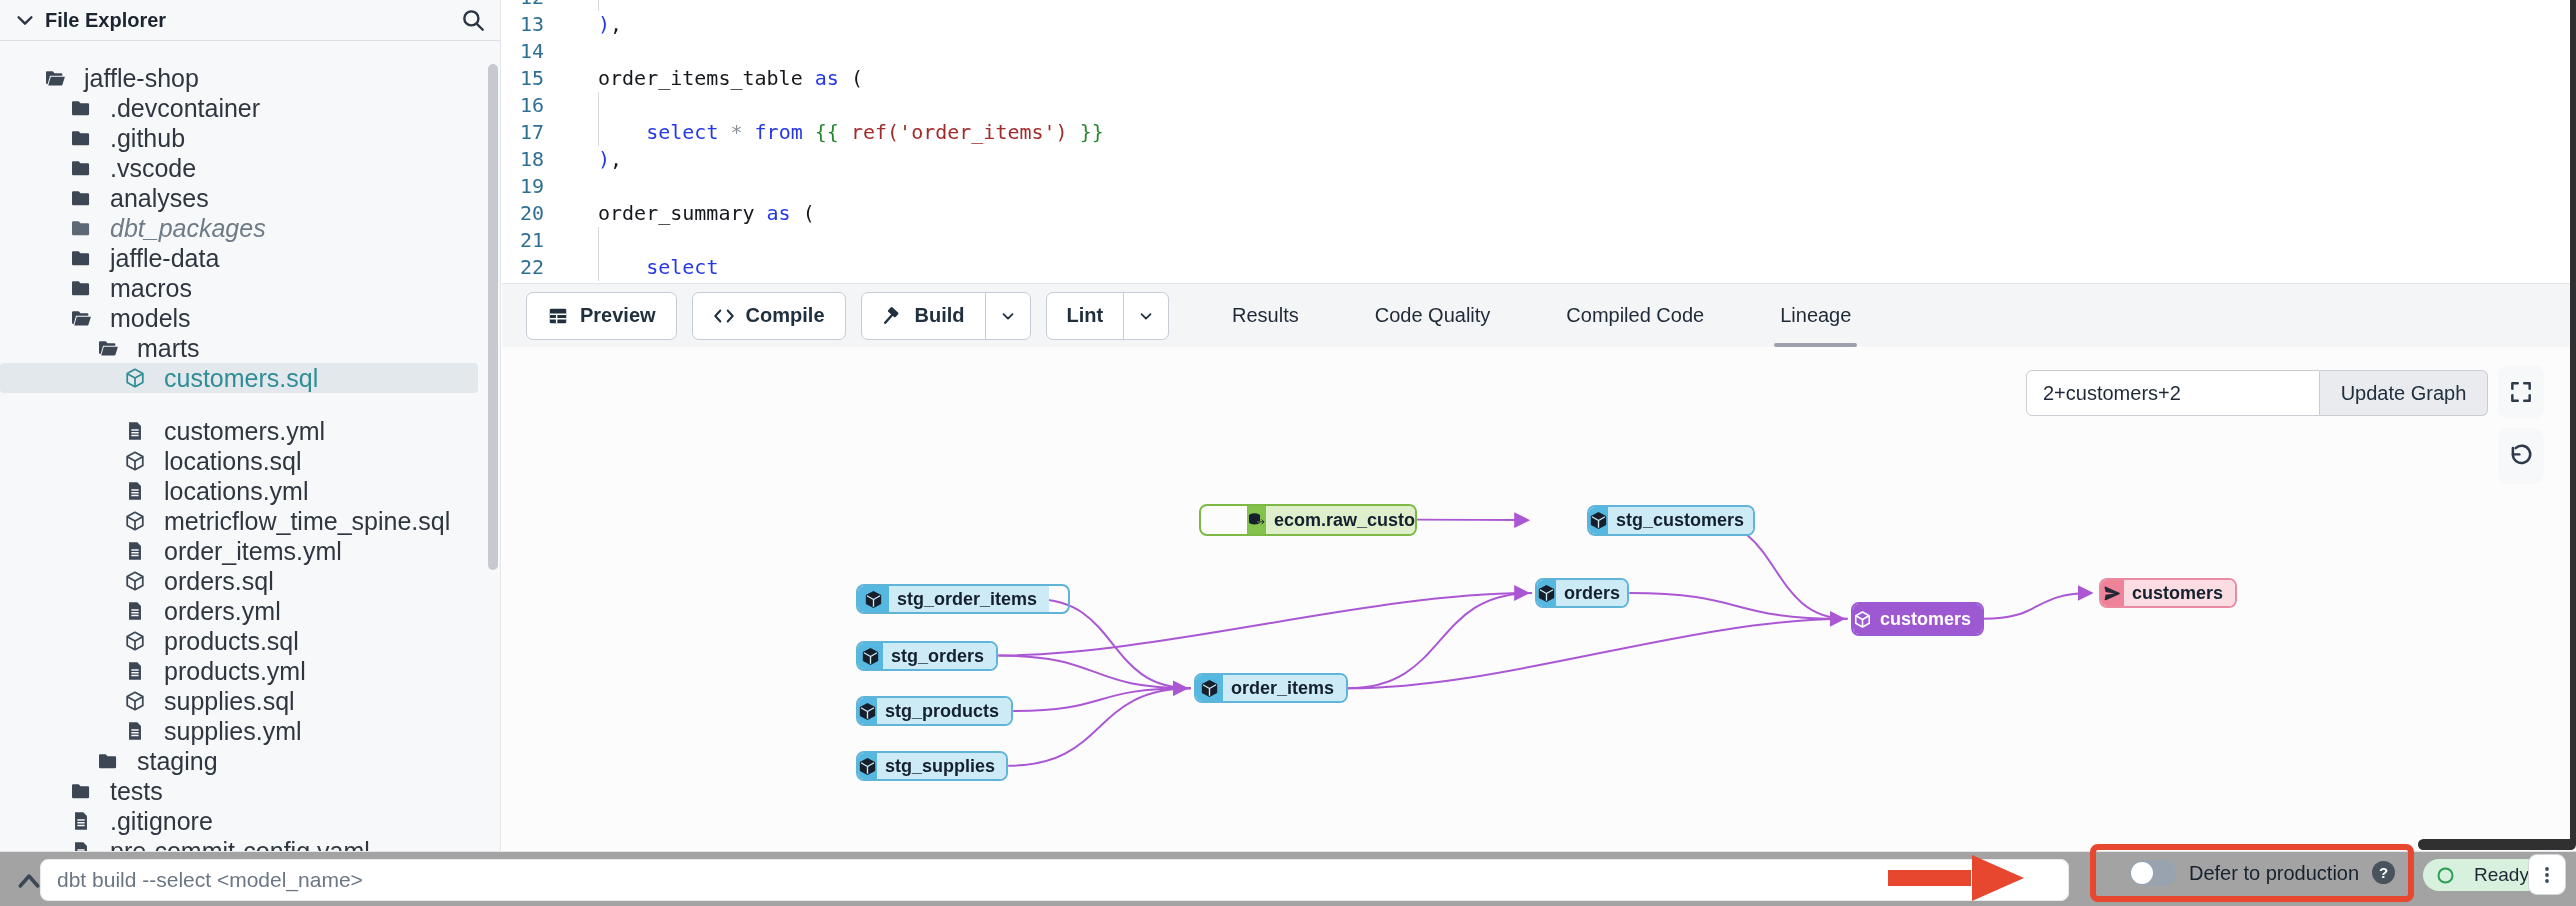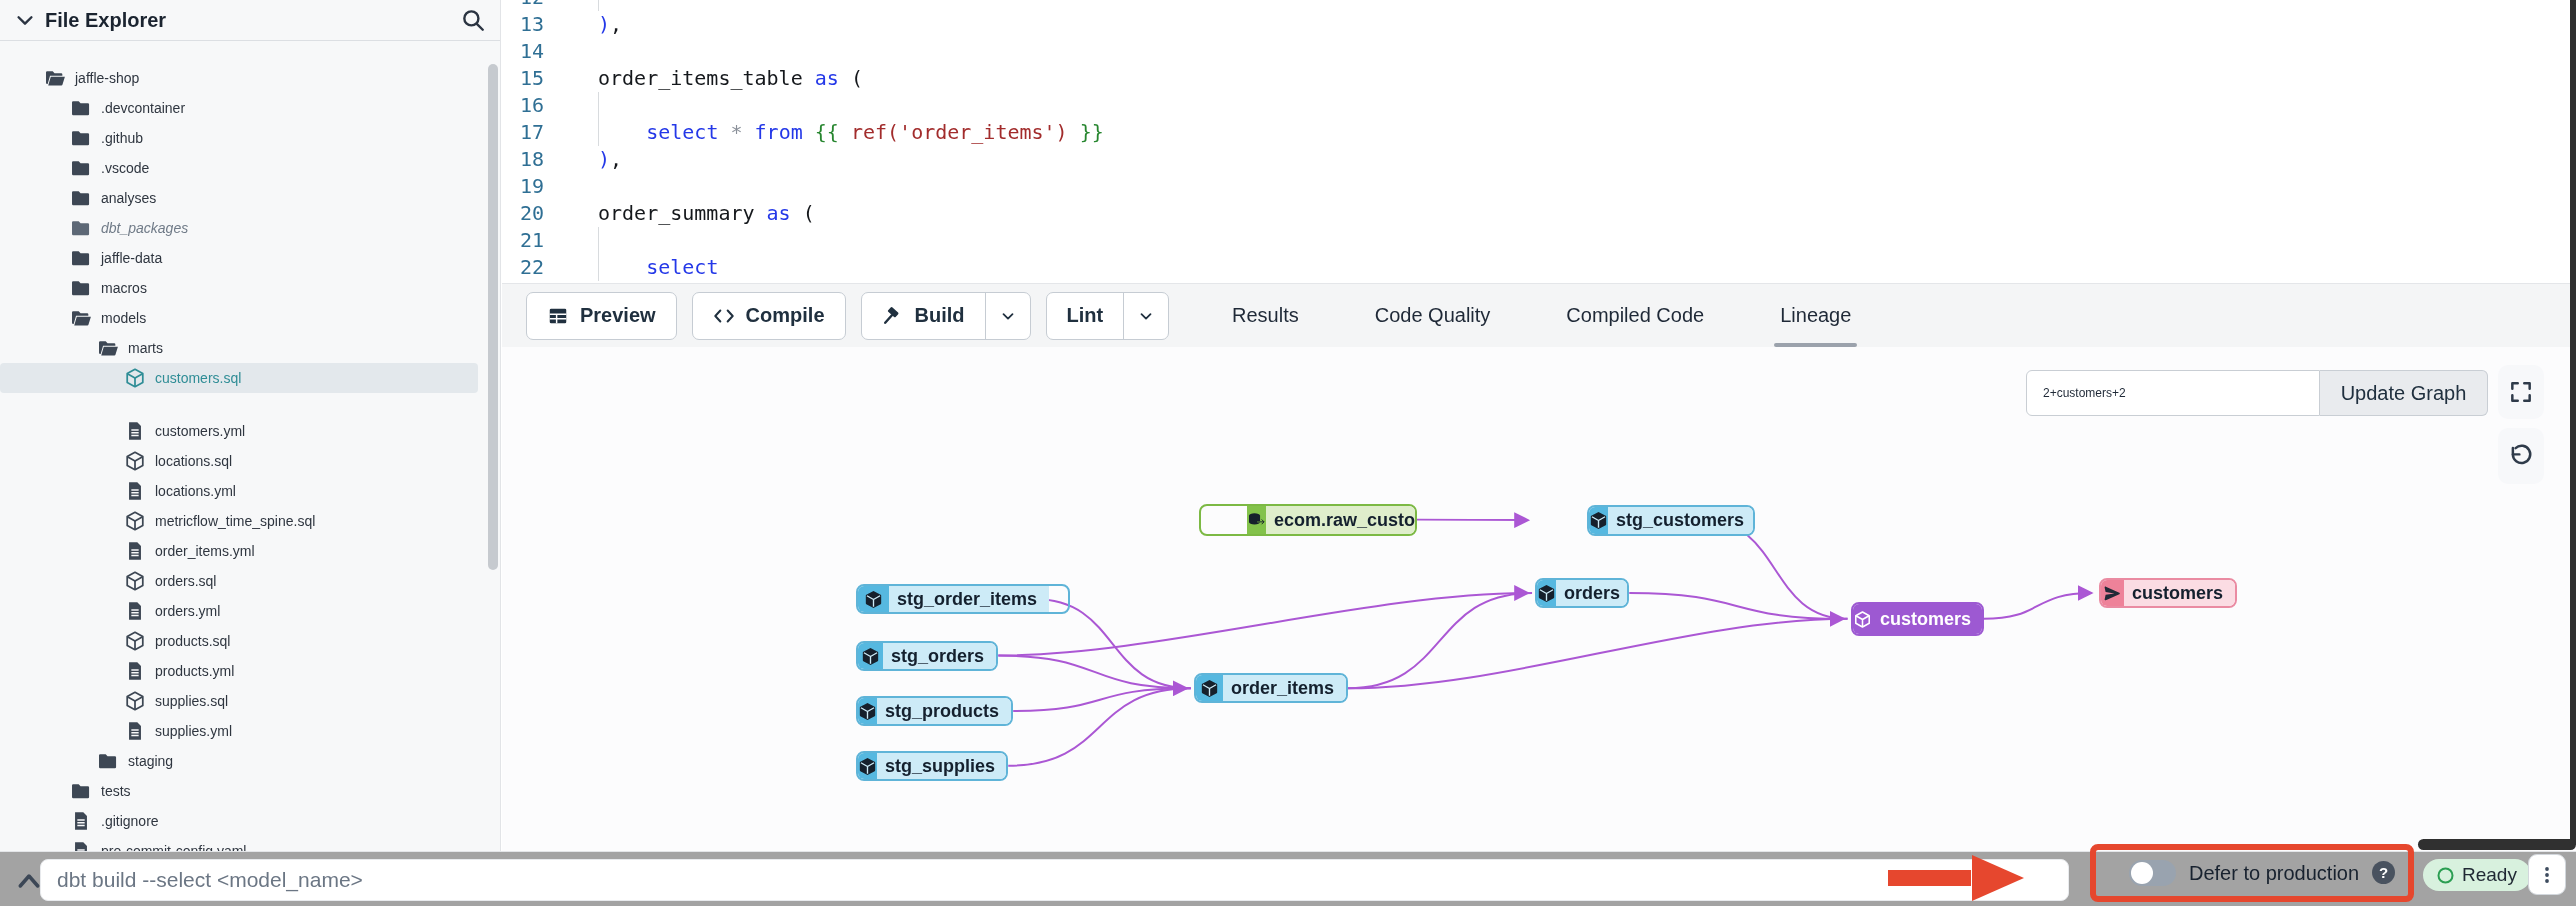--- a/index.html
+++ b/index.html
@@ -6,21 +6,21 @@
   body{width:2576px;height:907px;position:relative;overflow:hidden;background:#fff;
        font-family:"Liberation Sans",sans-serif;color:#1f2937;}
   
   .sidebar{position:absolute;left:0;top:0;width:501px;height:851px;background:#f7f8f9;
            border-right:1px solid #e2e4e7;box-sizing:border-box;}
   .sb-header{height:40px;border-bottom:1px solid #dcdfe3;display:flex;align-items:center;
              padding:0 14px;gap:9px;}
   .sb-title{font-size:20px;font-weight:bold;color:#1b2430;}
   .sb-search{margin-left:auto;width:26px;height:26px;color:#2b3442;cursor:pointer;}
   .tree{position:absolute;top:40px;left:0;right:16px;bottom:0;overflow:hidden;padding-top:23px;}
-  .trow{height:30px;display:flex;align-items:center;gap:9px;font-size:14px;color:#2f3640;
+  .trow{height:30px;display:flex;align-items:center;gap:18px;font-size:25px;color:#2f3640;
         border-radius:4px;margin:0 6px 0 0;cursor:pointer;white-space:nowrap;}
   .trow .ticon{width:22px;height:22px;flex:0 0 22px;color:#3d4754;display:flex;}
   .trow.muted{color:#6f7a87;font-style:italic;}
   .trow.muted .ticon{color:#5d6876;}
   .trow.selected{background:#e3e8ec;color:#2f8d96;}
   .trow.selected .ticon{color:#2f8d96;}
   .sb-scroll{position:absolute;right:2px;top:64px;width:10px;height:506px;border-radius:5px;
              background:#c6cacf;}
   
   .editor{position:absolute;left:502px;top:0;right:0;height:283px;background:#fff;overflow:hidden;
@@ -60,21 +60,21 @@
   .node.model{border-color:#5fb4d8;} .node.model .nicon{background:#56b8e0;}
   .node.model .nlabel{background:#cdebf7;color:#14202e;}
   .node.source{border-color:#7cb944;} .node.source .nicon{background:#83c24b;}
   .node.source .nlabel{background:#dfeecb;color:#14202e;}
   .node.focus{border-color:#9d59d2;} .node.focus .nicon{background:#9d59d2;}
   .node.focus .nlabel{background:#9d59d2;color:#fff;font-weight:700;}
   .node.export{border-color:#ea8ba2;} .node.export .nicon{background:#ee8299;}
   .node.export .nlabel{background:#fbdce3;color:#14202e;}
   .selectorbox{position:absolute;top:23px;left:1524px;display:flex;height:46px;}
   .selinput{width:294px;height:46px;box-sizing:border-box;border:1px solid #c9ced4;
-        border-radius:6px 0 0 6px;padding:0 16px;font-size:12px;color:#1f2937;background:#fff;
+        border-radius:6px 0 0 6px;padding:0 16px;font-size:20px;color:#1f2937;background:#fff;
         font-family:"Liberation Sans",sans-serif;outline:none;}
   .updatebtn{width:167px;border:1px solid #c9ced4;border-left:none;border-radius:0 6px 6px 0;
         background:#e9ebee;display:flex;align-items:center;justify-content:center;font-size:20px;
         color:#20303f;cursor:pointer;}
   .sqbtn{position:absolute;left:1996px;width:46px;height:54px;border-radius:10px;background:#f7f8fa;
         display:flex;align-items:center;justify-content:center;color:#2f3b4a;cursor:pointer;}
   .sqbtn svg{width:26px;height:26px;}
   
   .statusbar{position:absolute;left:0;right:0;bottom:0;height:56px;background:#a3a3a3;
         border-top:1px solid #e3e5e8;box-sizing:border-box;}
@@ -86,21 +86,21 @@
   .toggle{position:absolute;left:2129px;top:860px;width:47px;height:26px;border-radius:13px;
         background:#99a3af;cursor:pointer;}
   .toggle .knob{position:absolute;left:2px;top:2px;width:22px;height:22px;border-radius:50%;
         background:#fff;}
   .deferlabel{position:absolute;left:2189px;top:859px;height:28px;display:flex;align-items:center;
         font-size:20px;font-weight:500;color:#18222f;}
   .helpdot{position:absolute;left:2372px;top:861px;width:23px;height:23px;border-radius:50%;
         background:#49525f;color:#fff;display:flex;align-items:center;justify-content:center;
         font-size:15px;font-weight:bold;cursor:pointer;}
   .ready{position:absolute;left:2423px;top:859px;height:32px;padding:0 14px;border-radius:16px;
-        background:#d8f1de;display:flex;align-items:center;gap:8px;font-size:19px;color:#1f2833;}
+        background:#d8f1de;display:flex;align-items:center;gap:20px;font-size:19px;color:#1f2833;}
   .ready svg{width:17px;height:17px;}
   .kebab{position:absolute;left:2528px;top:854px;width:36px;height:39px;border:1px solid #d2d7dc;
         border-radius:9px;background:#fff;display:flex;align-items:center;justify-content:center;
         color:#3d4b5e;cursor:pointer;}
   .kebab svg{width:20px;height:20px;}
   
   .vscroll-dark{position:absolute;left:2570px;top:0;width:6px;height:845px;background:#303030;}
   .hscroll-dark{position:absolute;left:2418px;top:839px;width:158px;height:11px;border-radius:6px;
         background:#303030;}
   

